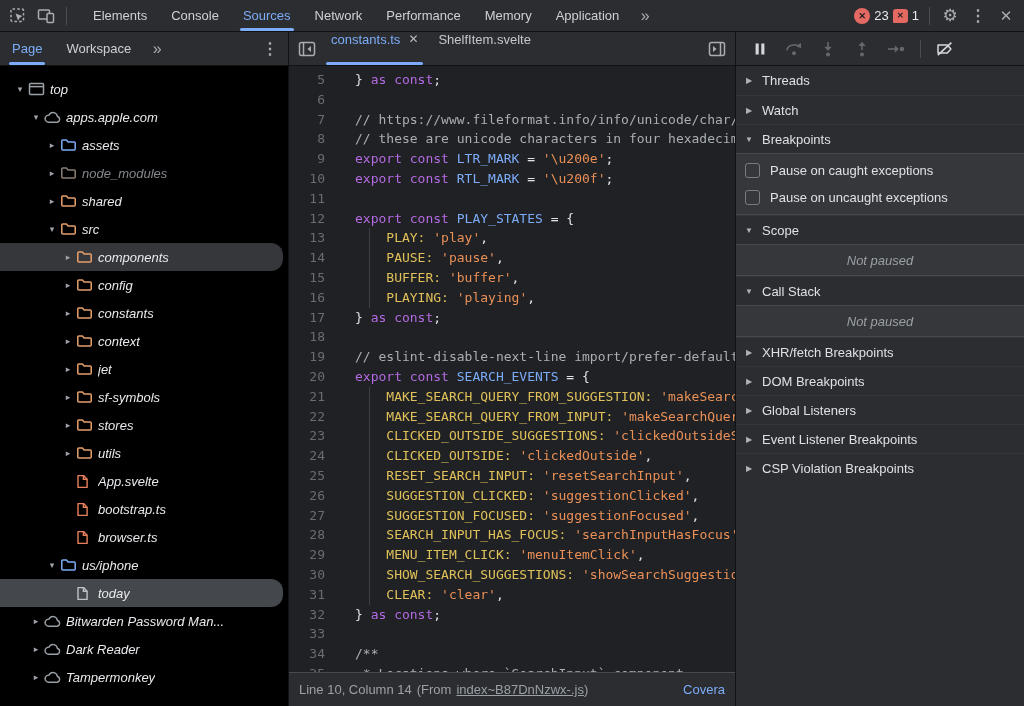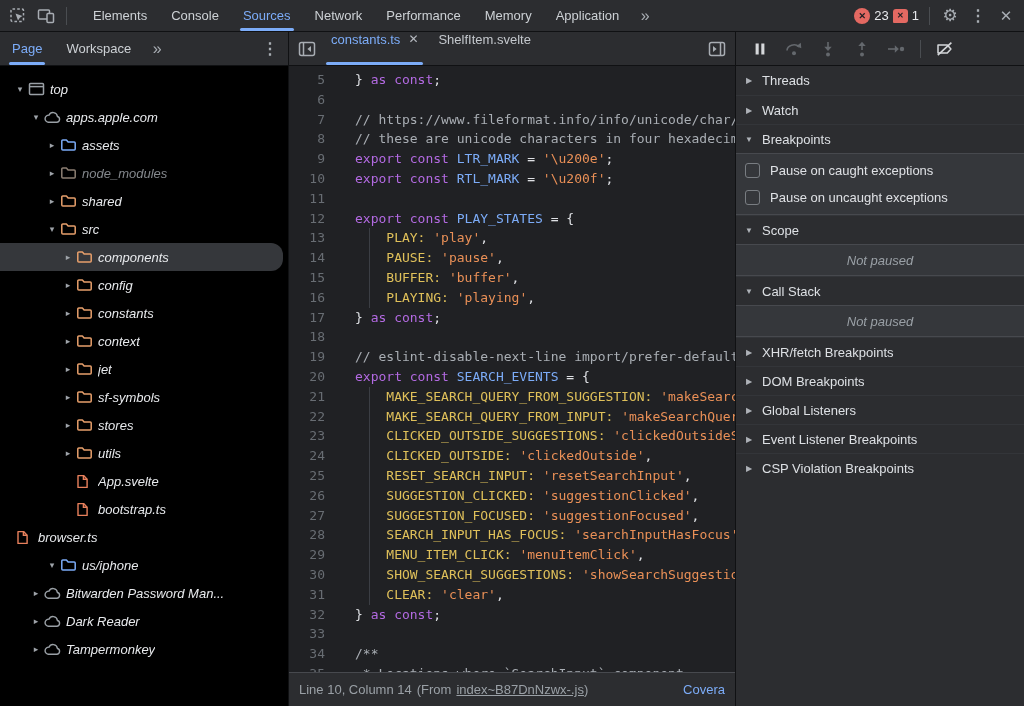--- a/index.html
+++ b/index.html
@@ -314,38 +314,48 @@
           <div class="tree-row" style="padding-left: 60px;">
             <span class="tw"></span>
             <span class="ticon ic-file-orange">
               <svg width="13" height="15" viewBox="0 0 13 15">
                 <path d="M2 1.6 h5.6 l3.5 3.6 v8.2 H2 z" fill="none" stroke="currentColor" stroke-width="1.4" stroke-linejoin="round"></path>
                 <path d="M7.4 1.6 v3.7 h3.7" fill="none" stroke="currentColor" stroke-width="1.4"></path>
               </svg>
             </span>
             <span class="tlabel italic">bootstrap.ts</span>
           </div>
-          <div class="tree-row" style=" align-items: center;">
+          <div class="tree-row" style="padding-left: 60px; align-items: center;">
             <span class="tw"></span>
             <span class="ticon ic-file-orange">
               <svg width="13" height="15" viewBox="0 0 13 15">
                 <path d="M2 1.6 h5.6 l3.5 3.6 v8.2 H2 z" fill="none" stroke="currentColor" stroke-width="1.4" stroke-linejoin="round"></path>
                 <path d="M7.4 1.6 v3.7 h3.7" fill="none" stroke="currentColor" stroke-width="1.4"></path>
               </svg>
             </span>
             <span class="tlabel italic">browser.ts</span>
           </div>
           <div class="tree-row" style="padding-left: 44px;">
             <span class="tw">▾</span>
             <span class="ticon ic-blue">
               <svg width="17" height="14" viewBox="0 0 17 14">
                 <path d="M1.8 3 a1 1 0 0 1 1 -1 h3.6 l1.7 1.9 h6.1 a1 1 0 0 1 1 1 v6.1 a1 1 0 0 1 -1 1 H2.8 a1 1 0 0 1 -1 -1 z" fill="none" stroke="currentColor" stroke-width="1.5" stroke-linejoin="round"></path>
               </svg>
             </span>
             <span class="tlabel">us/iphone</span>
+          </div>
+          <div class="tree-row sel-strong" style="padding-left: 60px;">
+            <span class="tw"></span>
+            <span class="ticon ic-white">
+              <svg width="13" height="15" viewBox="0 0 13 15">
+                <path d="M2 1.6 h5.6 l3.5 3.6 v8.2 H2 z" fill="none" stroke="currentColor" stroke-width="1.4" stroke-linejoin="round"></path>
+                <path d="M7.4 1.6 v3.7 h3.7" fill="none" stroke="currentColor" stroke-width="1.4"></path>
+              </svg>
+            </span>
+            <span class="tlabel">today</span>
           </div>
           <div class="tree-row" style="padding-left: 28px;">
             <span class="tw">▸</span>
             <span class="ticon ic-gray">
               <svg width="17" height="13" viewBox="0 0 17 13">
                 <path d="M4.2 11.2 h8.6 a2.9 2.9 0 0 0 .6 -5.7 A4.4 4.4 0 0 0 5 4.2 A3.4 3.4 0 0 0 4.2 11.2 z" fill="none" stroke="currentColor" stroke-width="1.4" stroke-linejoin="round"></path>
               </svg>
             </span>
             <span class="tlabel">Bitwarden Password Man...</span>
           </div>

